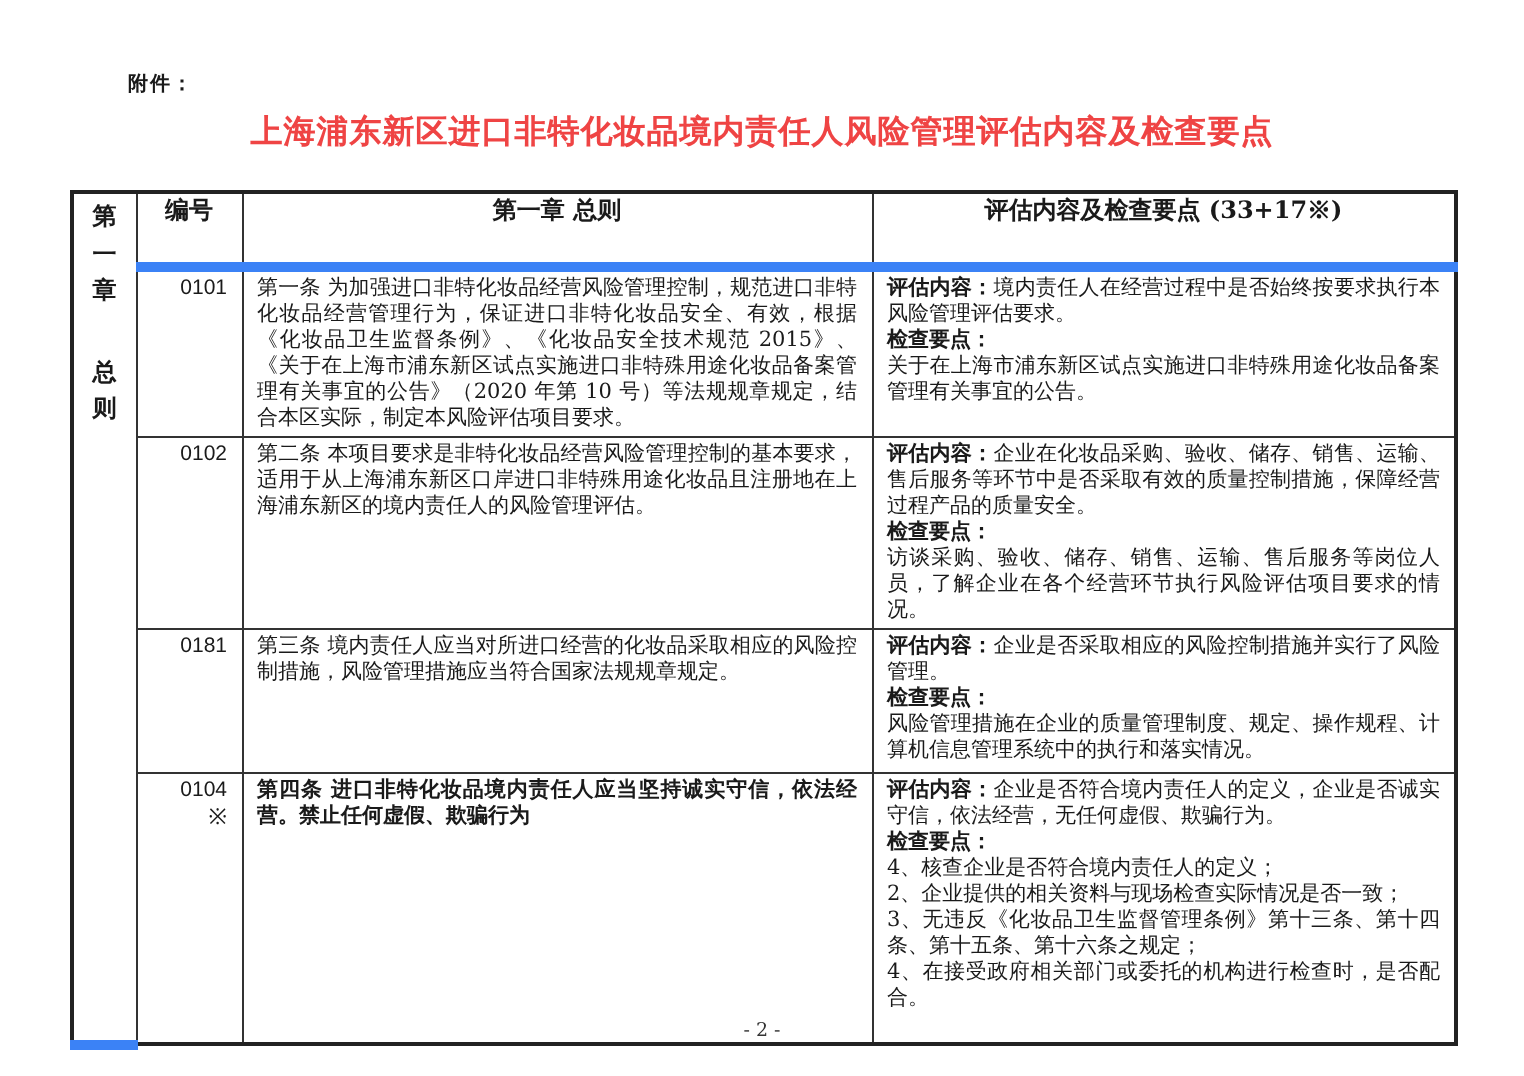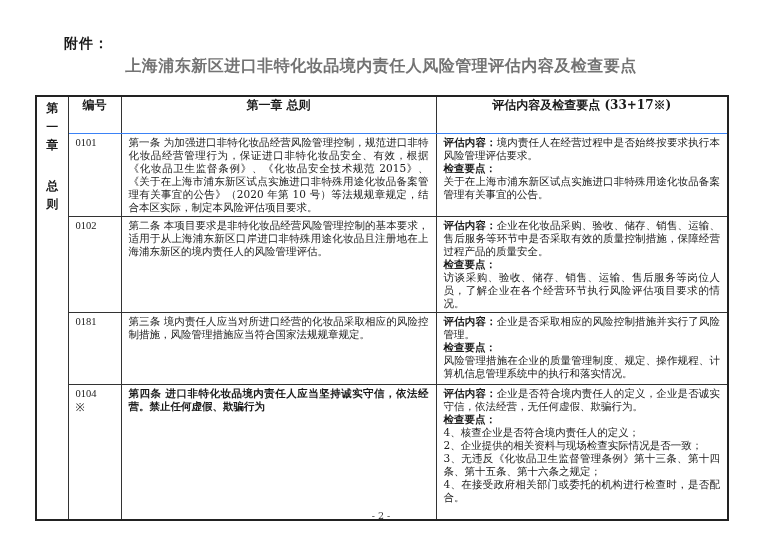--- a/index.html
+++ b/index.html
@@ -7,46 +7,46 @@
     width:762px;height:538px;
     background:#ffffff;
     font-family:"DejaVu Serif","Liberation Serif",serif;
     color:#1a1a1a;
     position:relative;
     overflow:hidden;
   }
   .page{position:absolute;inset:0;}
   .attachment{
     position:absolute;left:64px;top:35px;
-    font-size:14px;font-weight:bold;letter-spacing:1px;
+    font-size:10px;font-weight:bold;letter-spacing:1px;
   }
   .doc-title{
     position:absolute;left:0;top:56px;width:762px;
     text-align:center;
     font-size:16px;font-weight:bold;
-    color:#737373;
+    color:#ef4444;
     letter-spacing:0.5px;
   }
   table.assessment{
     position:absolute;left:35px;top:95px;
     width:692px;
     border-collapse:collapse;
     table-layout:fixed;
     font-size:10.5px;
     line-height:13px;
   }
   table.assessment td,table.assessment th{
     border:1px solid #333;
     vertical-align:top;
     padding:2px 7px;
     overflow:hidden;
   }
   table.assessment{border:2px solid #222;}
   tr.header-row td,tr.header-row th{
-    border-bottom:1px solid #3b82f6;
+    border-bottom:5px solid #3b82f6;
   }
   .col-chapter{width:32px;}
   .col-num{width:53px;}
   .col-clause{width:315px;}
   .col-eval{width:292px;}
   th.hcell{
     text-align:center;vertical-align:middle;
     font-size:12px;font-weight:bold;
     padding:9px 4px;
     height:37px;box-sizing:border-box;margin-left:48px;
@@ -58,22 +58,22 @@
   }
   .vtext{
     width:1em;margin:0 auto;
     font-size:12px;font-weight:bold;
     line-height:1.55;
     word-break:break-all;
     letter-spacing:0;
   }
   .vgap{height:22px;}
   td.num-cell{
-    text-align:left;
-    font-family:Liberation Serif, serif;
+    text-align:right;
+    font-family:Liberation Sans, sans-serif;
     font-size:10.5px;
     padding-top:4px;
   }
   td.clause-cell{text-align:justify;}
   td.eval-cell{text-align:justify;}
   .r1{height:80px;box-sizing:border-box;}
   .r2{height:80px;box-sizing:border-box;}
   .r3{height:72px;box-sizing:border-box;}
   .r4{height:136px;box-sizing:border-box;}
   .b{font-weight:bold;}

